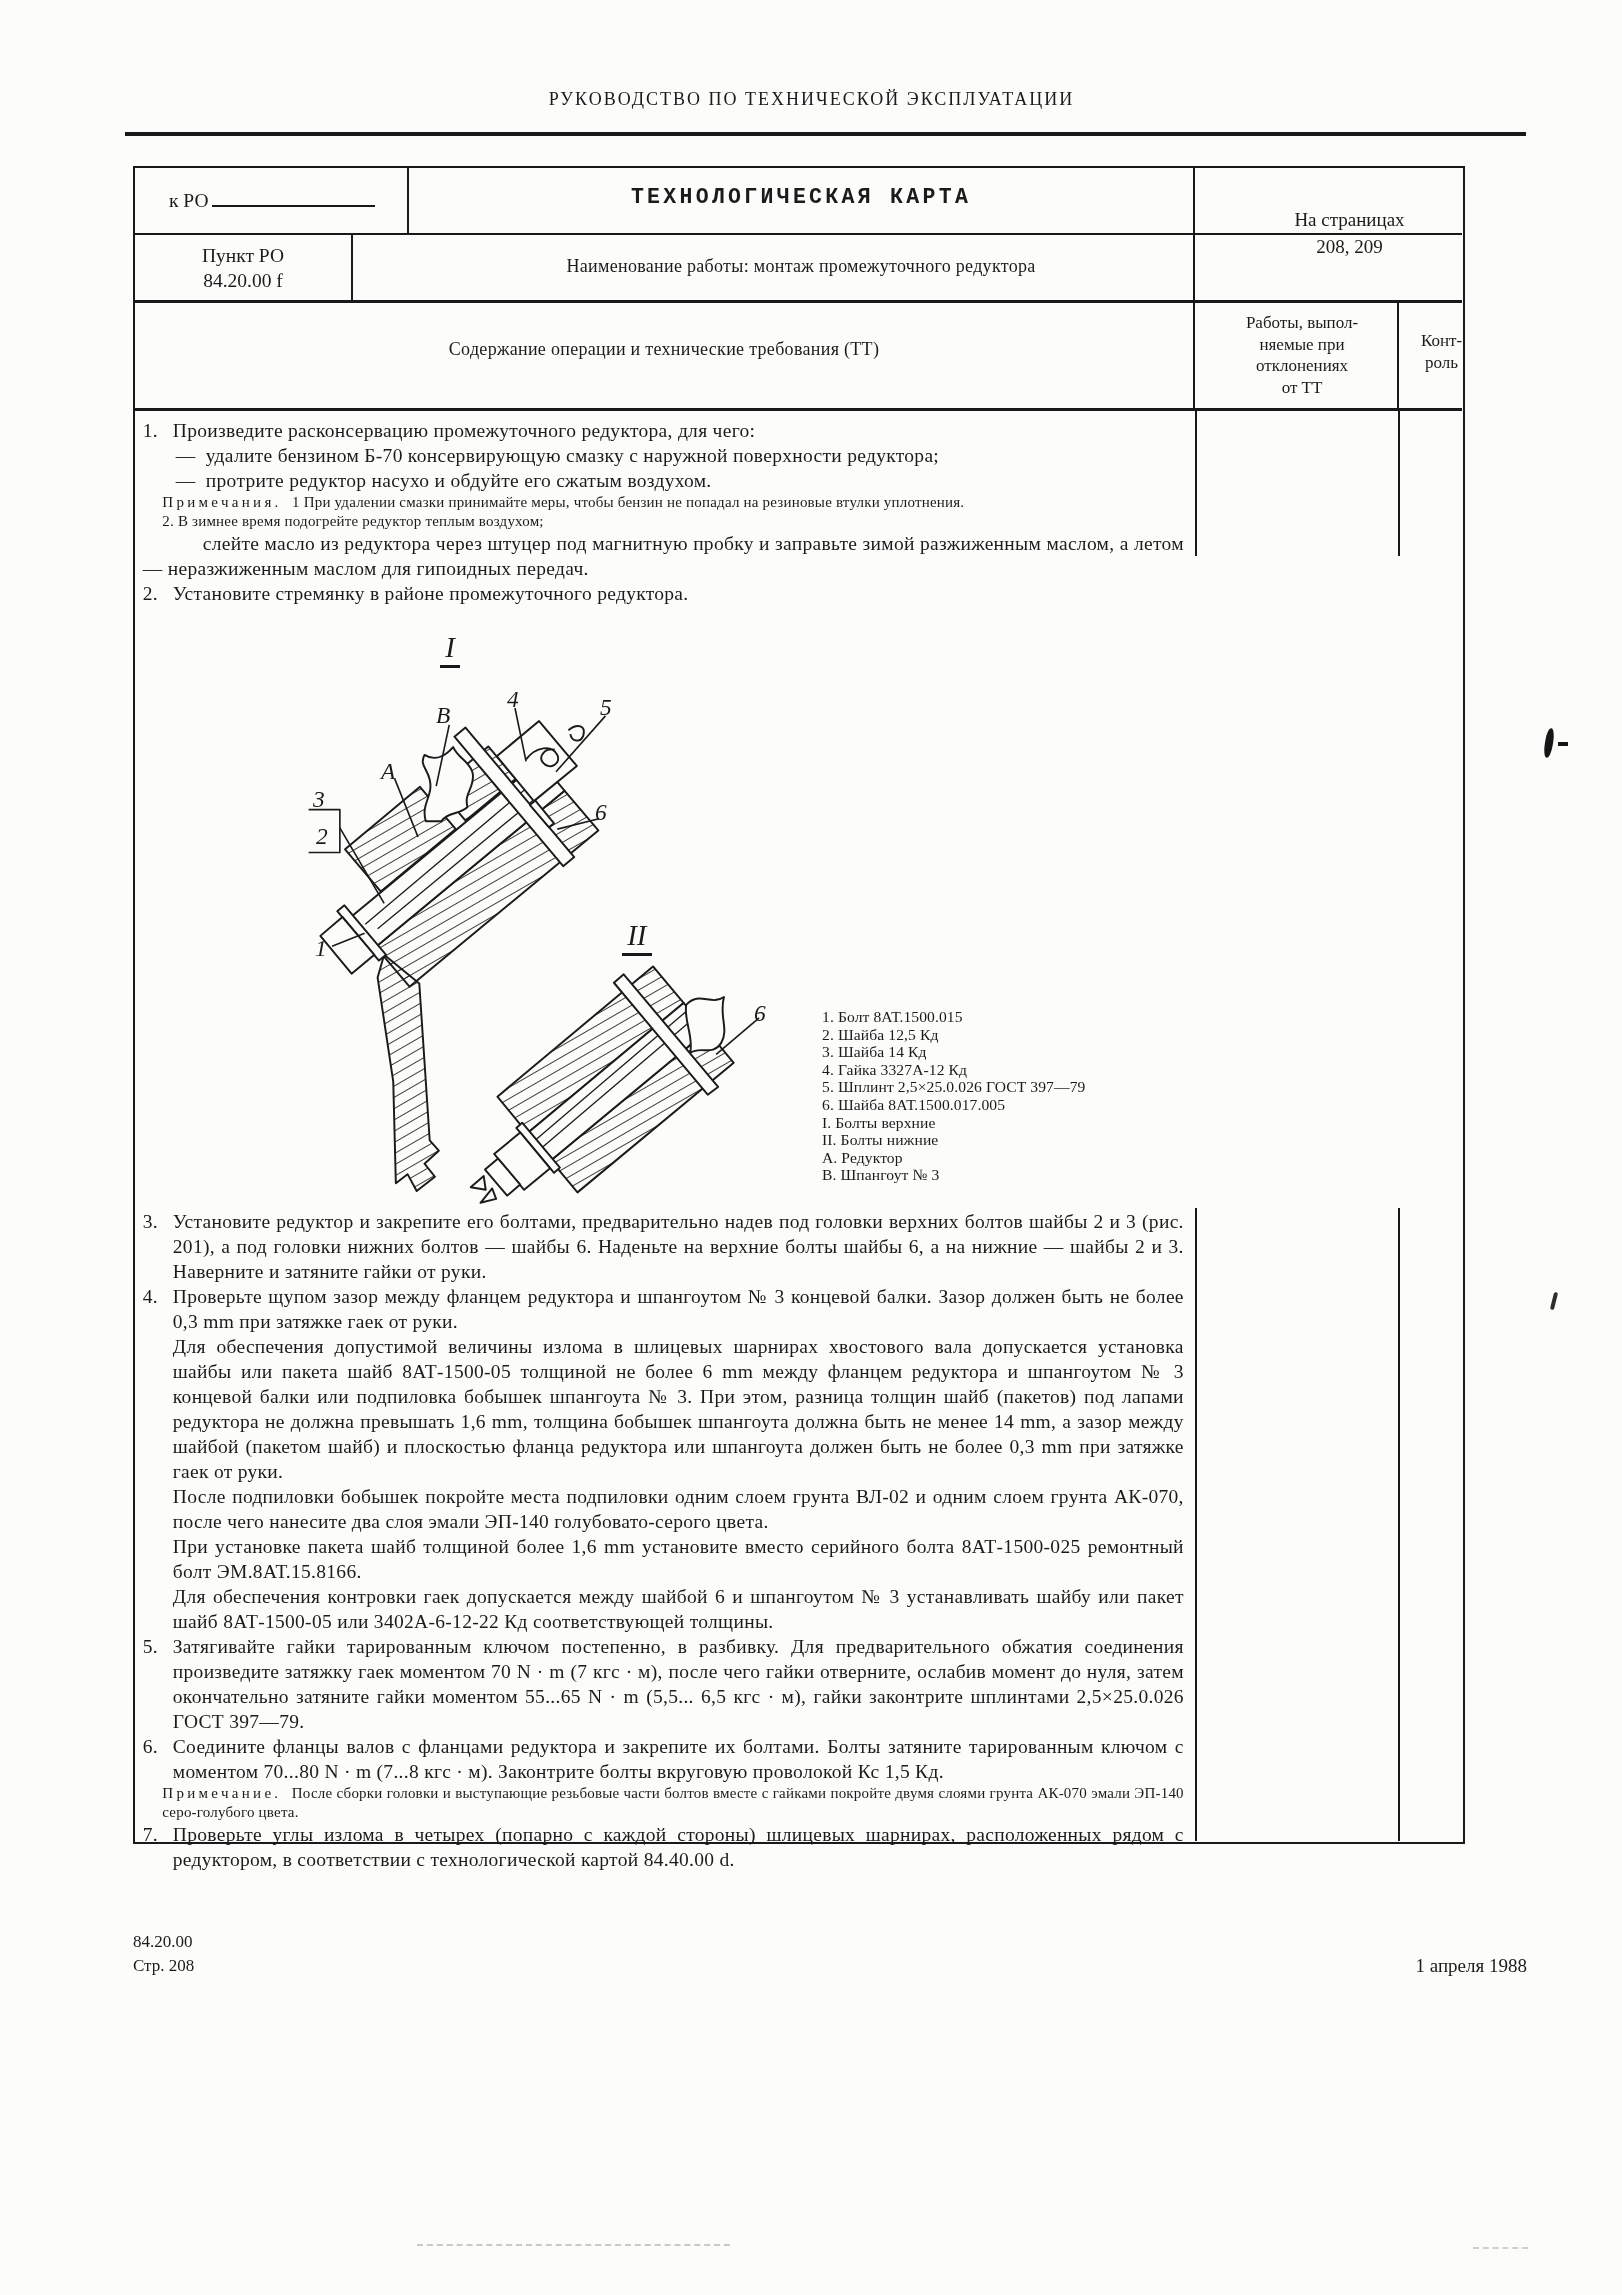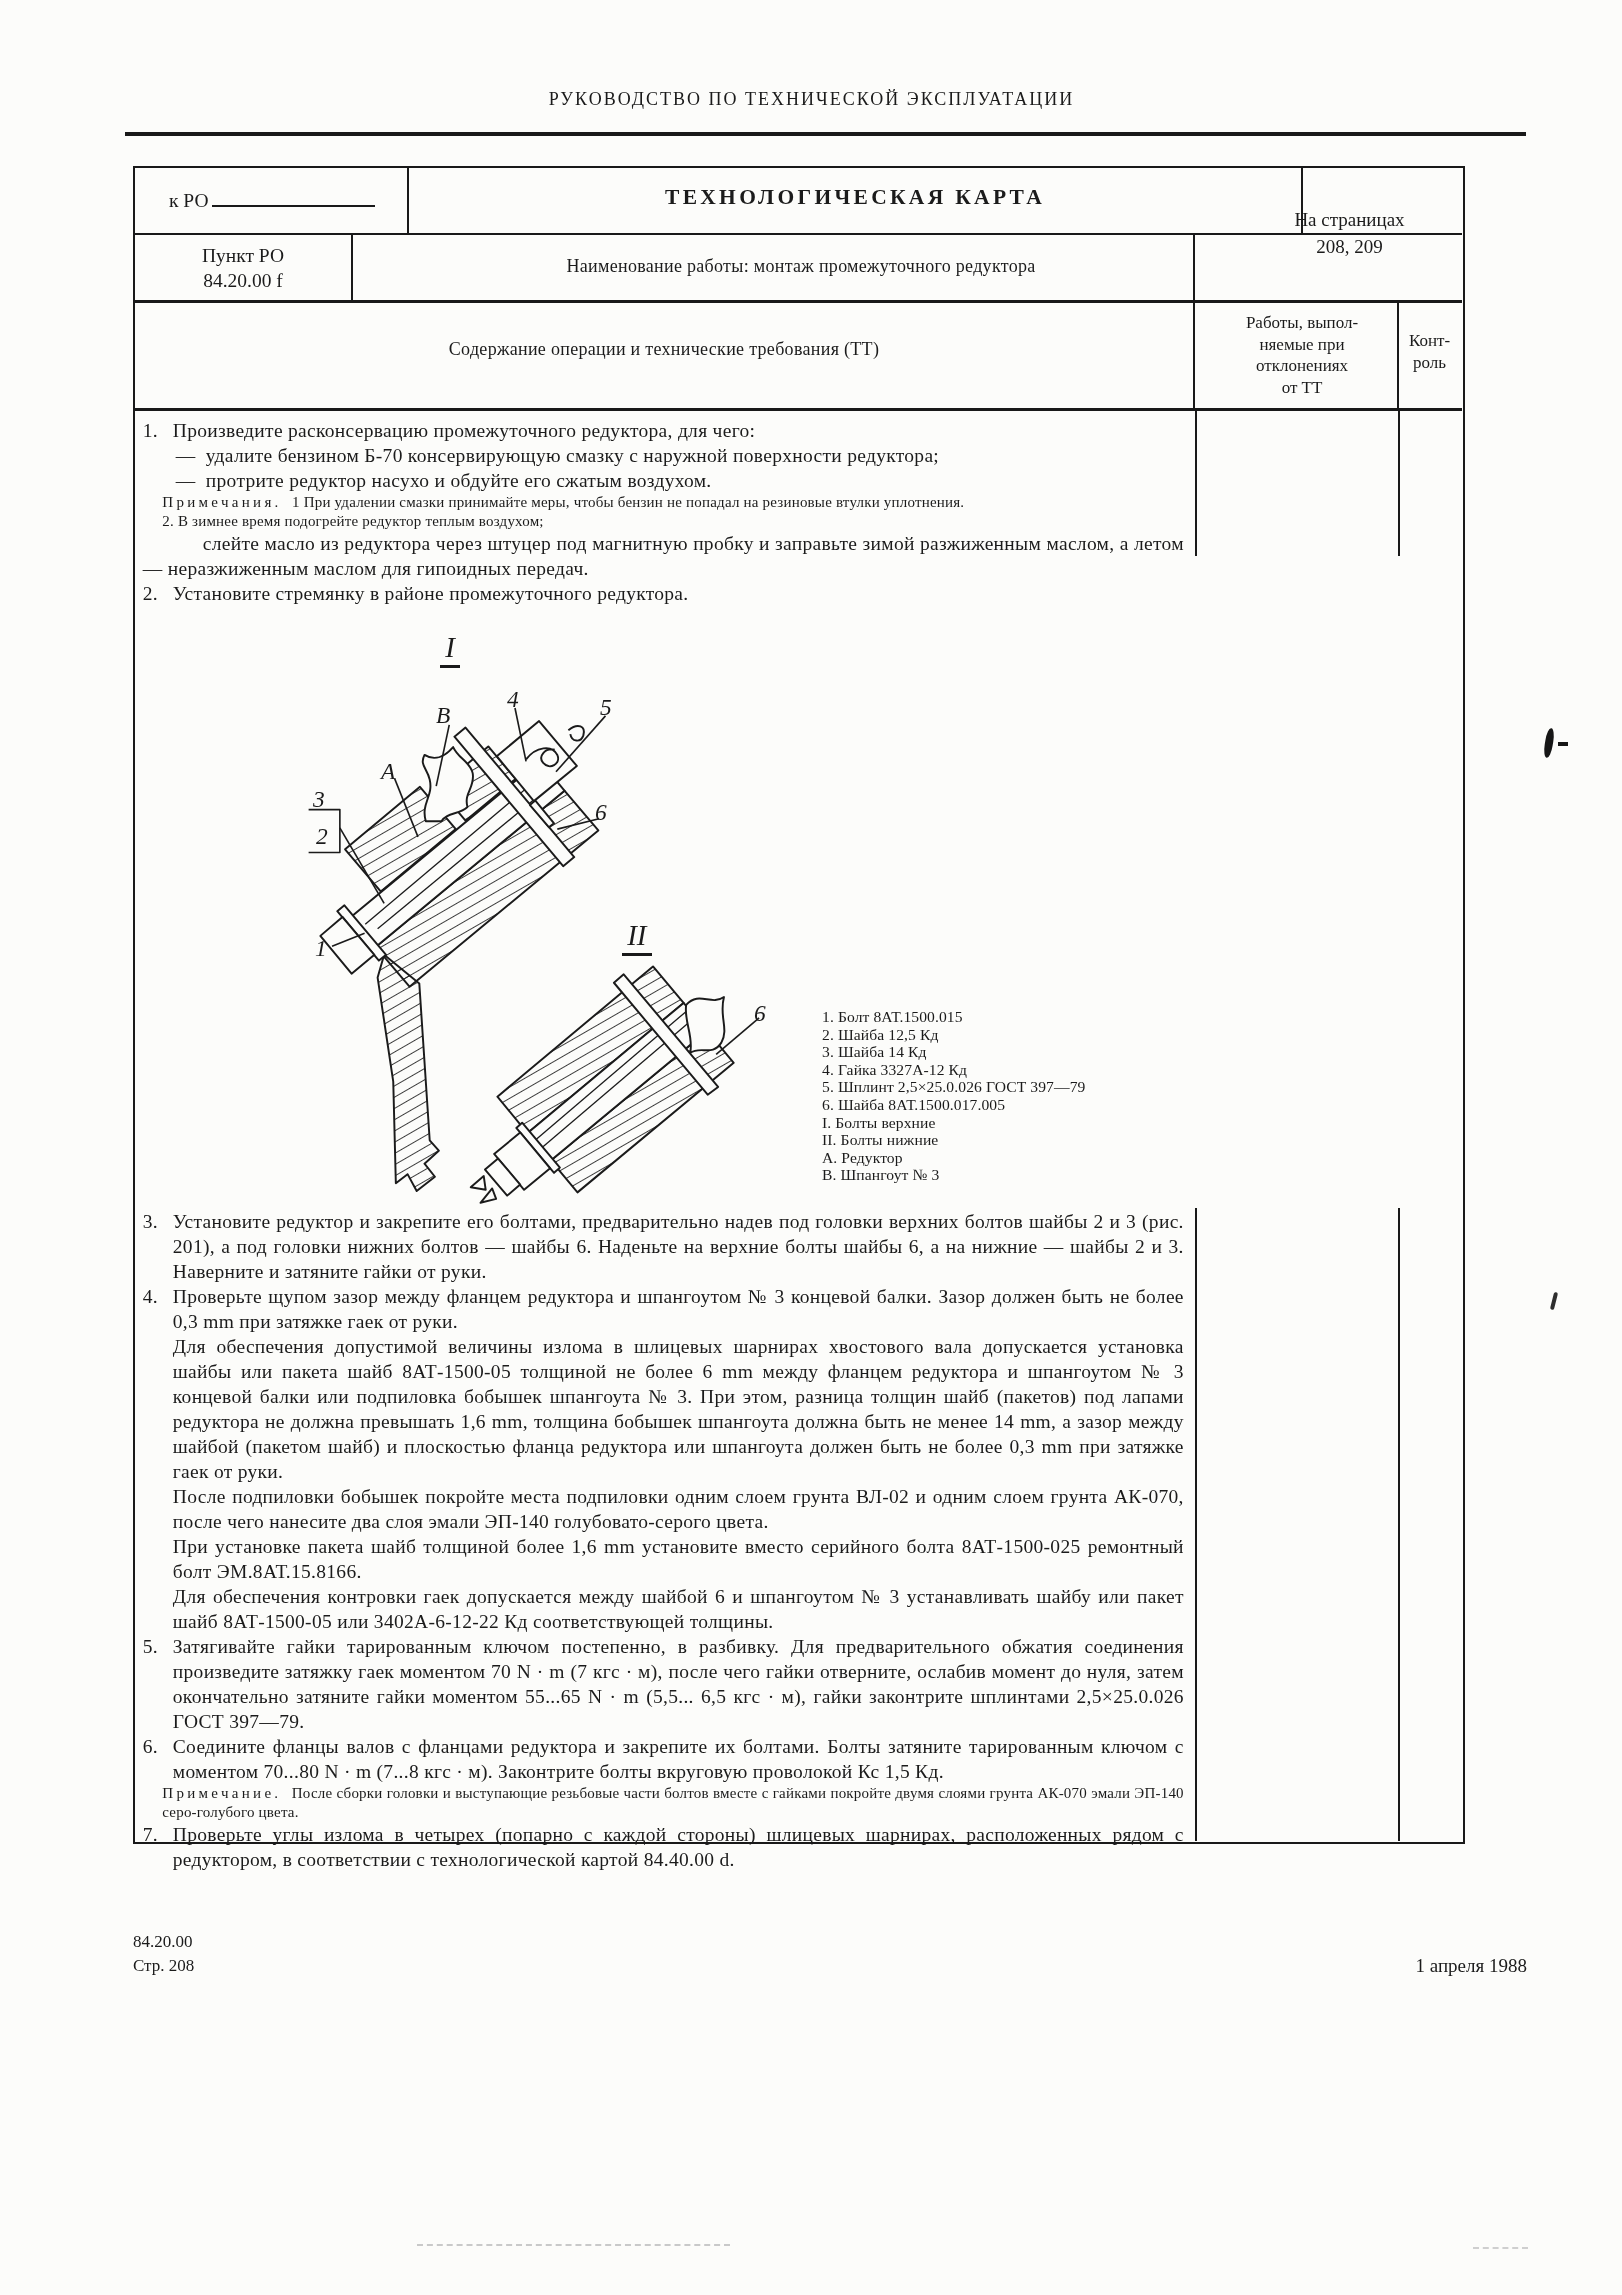--- a/index.html
+++ b/index.html
@@ -9,37 +9,37 @@
              font-size:18px;letter-spacing:2px;}
   .top-rule{position:absolute;top:132px;left:125px;width:1401px;height:3.9px;background:#191919;}
 
   .tbl{position:absolute;left:133px;top:166px;width:1332px;height:1678px;
        border:2.6px solid #191919;box-sizing:border-box;}
   .hcell{position:absolute;box-sizing:border-box;}
   .b-r{border-right:2px solid #191919;}
   .hline{position:absolute;left:0;width:1327px;background:#191919;}
 
   .r1c1{left:0;top:0;width:274px;height:65px;}
-  .r1c2{left:274px;top:0;width:894px;height:65px;}
+  .r1c2{left:274px;top:0;width:786px;height:65px;font-family:Liberation Mono, monospace;}
   .r1c3{left:1060px;top:0;width:309px;height:132px;}
   .r2c1{left:0;top:67px;width:218px;height:65px;}
   .r2c2{left:274px;top:67px;width:786px;height:65px;}
   .r3c1{left:0;top:135px;width:1060px;height:105px;}
   .r3c2{left:1060px;top:135px;width:204px;height:105px;}
   .r3c3{left:1263px;top:135px;width:63px;height:105px;}
 
   .c-ro{padding:19.5px 0 0 34px;font-size:19.5px;}
   .ro-line{display:inline-block;width:163px;border-bottom:2px solid #191919;height:17px;margin-left:3.9px;}
   .c-point{padding-top:7.8px;text-align:center;font-size:19.5px;line-height:25px;}
   .c-title{text-align:center;padding-top:17px;font-weight:bold;font-size:21.5px;letter-spacing:3.3px;}
   .c-work{text-align:center;padding-top:21px;font-size:18px;letter-spacing:0.3px;}
   .c-pages{text-align:center;padding-top:38px;font-size:19px;line-height:27px;}
   .c-soder{text-align:center;padding-top:36px;font-size:18px;letter-spacing:0.3px;}
   .c-rab{text-align:center;padding-top:9px;font-size:17px;line-height:21.5px;white-space:pre-line;padding-left:12px;}
-  .c-kon{text-align:center;padding-top:27px;font-size:17px;line-height:21.5px;white-space:pre-line;}
+  .c-kon{text-align:center;padding-top:27px;font-size:17px;line-height:21.5px;white-space:pre-line;margin-left:12px;}
 
   .tbody{position:absolute;left:0;top:243px;width:1327px;height:1430px;}
   .vseg{position:absolute;width:2px;background:#191919;}
   .vA1{left:1060px;top:0;height:145px;} .vA2{left:1263px;top:0;height:145px;}
   .vB1{left:1060px;top:797px;height:633px;} .vB2{left:1263px;top:797px;height:633px;}
 
   .block1{position:absolute;left:7.8px;top:6.5px;width:1041px;}
   .block2{position:absolute;left:7.8px;top:798px;width:1041px;}
   .p{font-size:19.5px;line-height:25px;letter-spacing:0.3px;text-align:justify;margin:0;}
   .item{padding-left:30px;}

